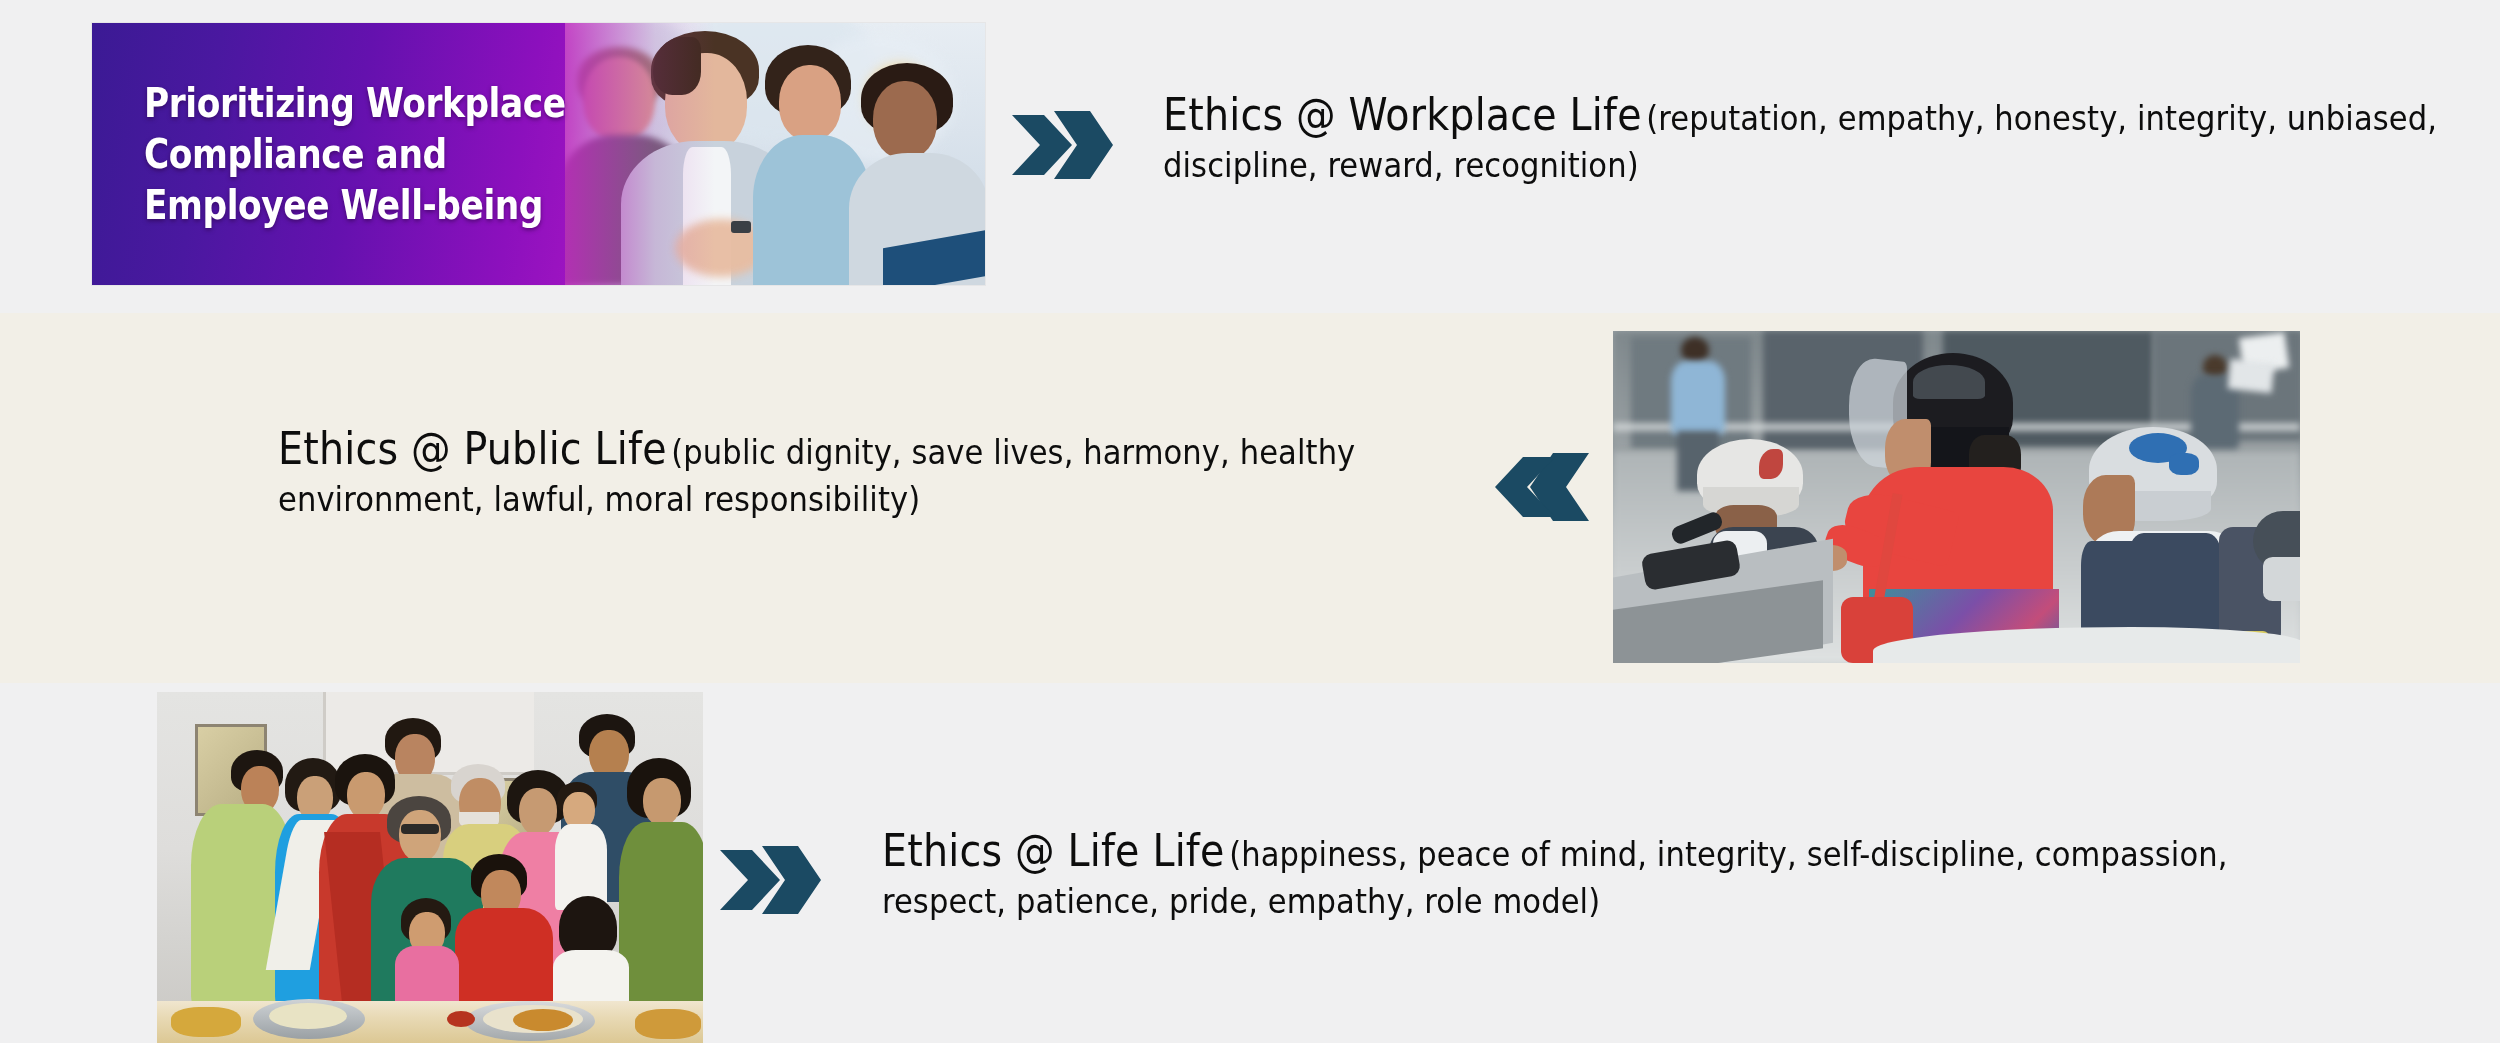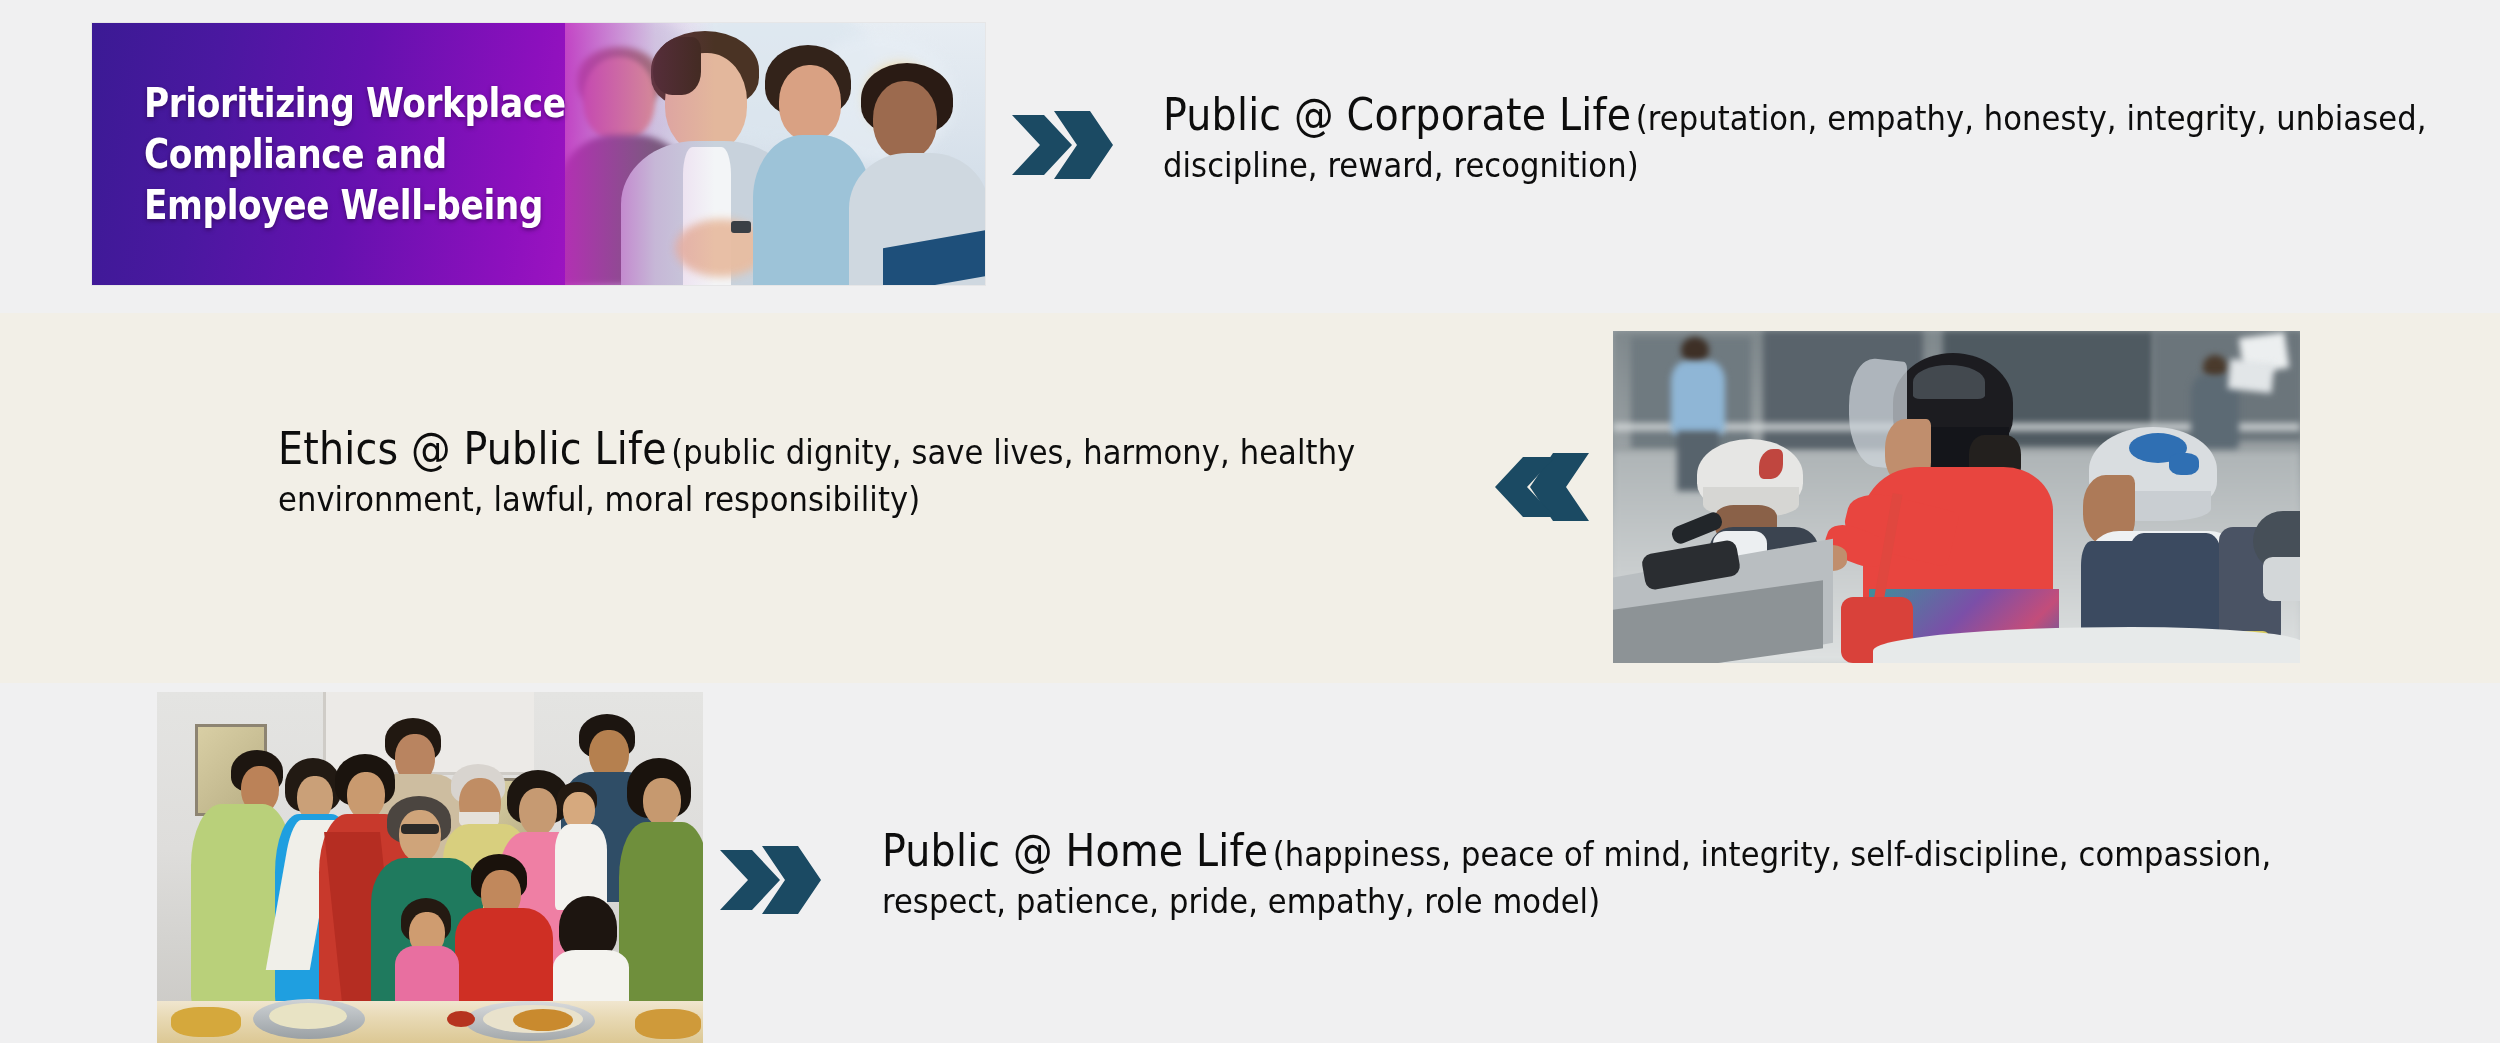--- a/index.html
+++ b/index.html
@@ -249,21 +249,21 @@
     </div>
 
     <div class="chev" style="left:1010px; top:105px;">
       <svg width="105" height="80" viewBox="0 0 105 80" aria-hidden="true">
         <path d="M2 10 H34 L62 40 L34 70 H2 L30 40 Z" fill="#1b4a63"></path>
         <path d="M44 6 H80 L103 40 L80 74 H44 L67 40 Z" fill="#1b4a63"></path>
       </svg>
     </div>
 
     <div class="ethic-text t-corporate">
-      <span class="lead">Public @ Corporate Life</span>
+      <span class="lead">Ethics @ Workplace Life</span>
       <span class="detail">(reputation, empathy, honesty, integrity, unbiased, discipline, reward, recognition)</span>
     </div>
   </div>
 
   <div class="row">
 
     <div class="ethic-text t-public">
       <span class="lead">Ethics @ Public Life</span>
       <span class="detail">(public dignity, save lives, harmony, healthy environment, lawful, moral responsibility)</span>
     </div>
@@ -421,18 +421,18 @@
     </div>
 
     <div class="chev" style="left:718px; top:840px;">
       <svg width="105" height="80" viewBox="0 0 105 80" aria-hidden="true">
         <path d="M2 10 H34 L62 40 L34 70 H2 L30 40 Z" fill="#1b4a63"></path>
         <path d="M44 6 H80 L103 40 L80 74 H44 L67 40 Z" fill="#1b4a63"></path>
       </svg>
     </div>
 
     <div class="ethic-text t-home">
-      <span class="lead">Public @ Home Life</span>
+      <span class="lead">Ethics @ Life Life</span>
       <span class="detail">(happiness, peace of mind, integrity, self-discipline, compassion, respect, patience, pride, empathy, role model)</span>
     </div>
   </div>
 
 </div>
 
 </body></html>

